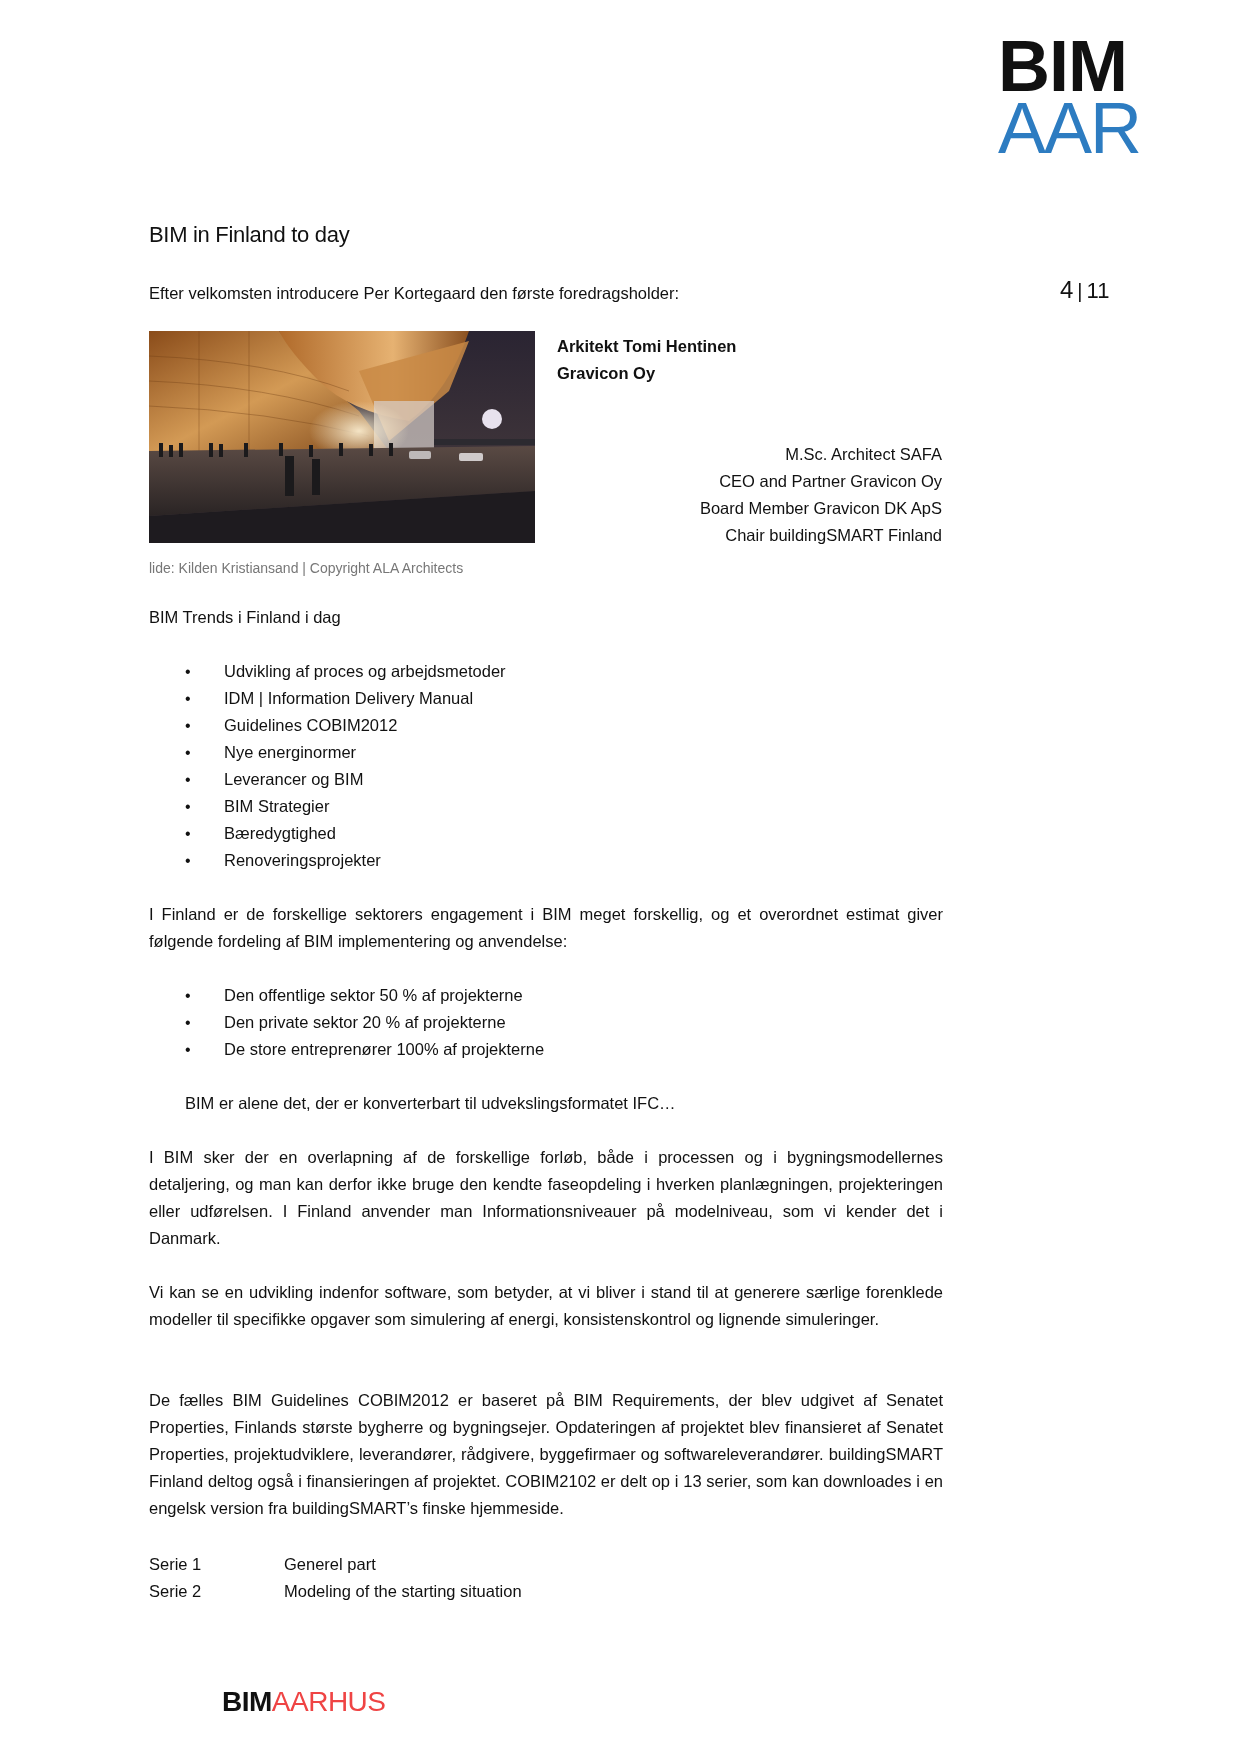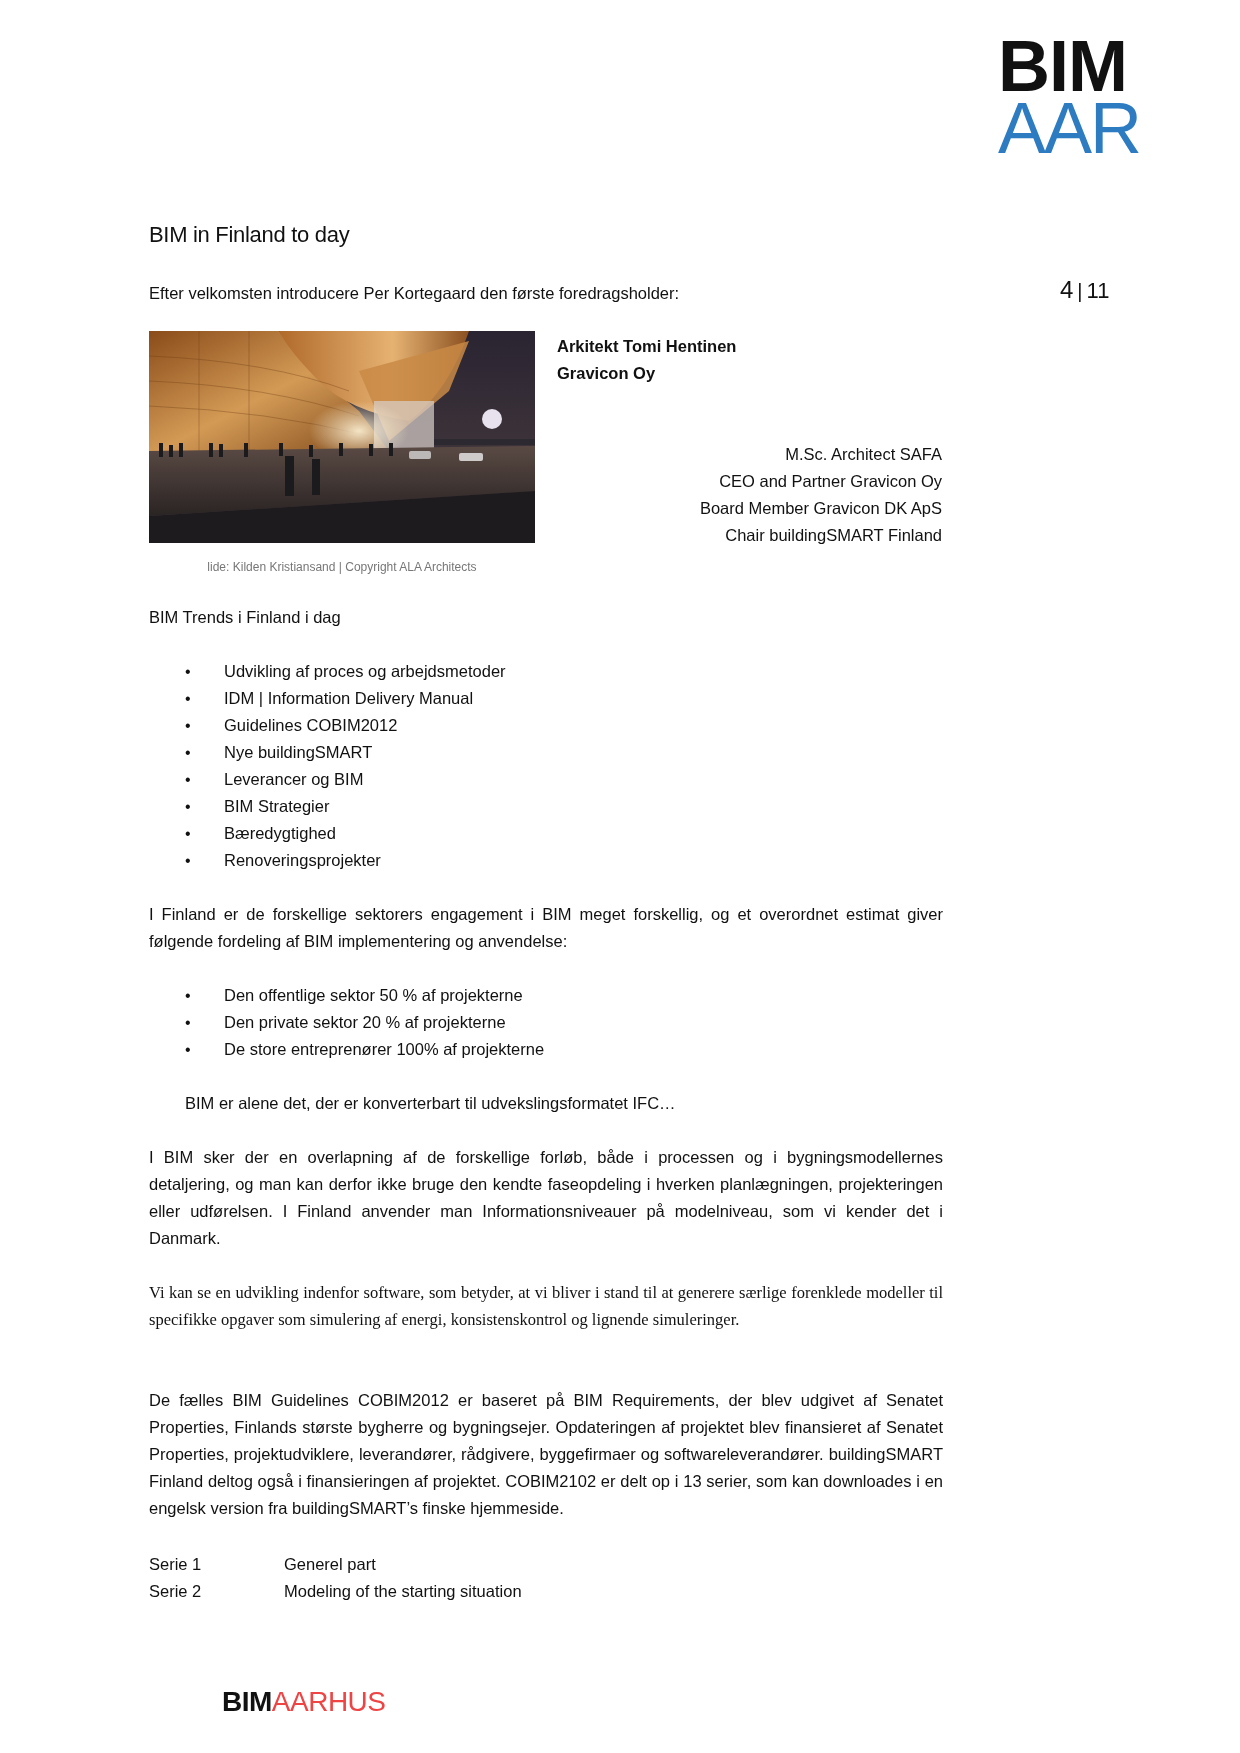--- a/index.html
+++ b/index.html
@@ -8,21 +8,21 @@
   .logo-big { position: absolute; left: 998px; top: 36px; line-height: 0.86; font-family: "Liberation Sans", sans-serif; }
   .logo-big .bim { font-size: 72px; font-weight: bold; color: #111; letter-spacing: -1px; }
   .logo-big .aar, .logo-big .hus { font-size: 72px; color: #2d7cc1; letter-spacing: -2px; }
   .page-num { position: absolute; left: 1060px; top: 276px; font-size: 22px; color: #111; }
   .page-num .cur { font-size: 24px; }
   .page-num .sep { font-size: 20px; margin: 0 4px; }
   .title { position: absolute; left: 149px; top: 222px; font-size: 22px; font-weight: normal; letter-spacing: -0.3px; }
   .text { font-size: 16.5px; line-height: 27px; }
   .intro { position: absolute; left: 149px; top: 280px; }
   .photo { position: absolute; left: 149px; top: 331px; width: 386px; height: 212px; overflow: hidden; }
-  .caption { position: absolute; left: 149px; top: 560px; width: 386px; text-align: center; font-size: 12px; color: #777; }
+  .caption { position: absolute; left: 149px; top: 560px; width: 386px; font-size: 14px; color: #777; }
   .speaker { position: absolute; left: 557px; top: 333px; font-size: 16.5px; font-weight: bold; line-height: 27px; }
   .creds { position: absolute; right: 298px; top: 441px; text-align: right; font-size: 16.5px; line-height: 27px; }
   .trends-head { position: absolute; left: 149px; top: 604px; }
   ul.blist { list-style: none; margin: 0; padding: 0; position: absolute; left: 185px; }
   ul.blist li { position: relative; padding-left: 39px; font-size: 16.5px; line-height: 27px; }
   ul.blist li .dot { position: absolute; left: 0; top: 0; font-size: 16px; }
   .para { position: absolute; left: 149px; width: 794px; text-align: justify; font-size: 16.5px; line-height: 27px; }
   .series { position: absolute; left: 149px; top: 1551px; }
   .series .row { display: flex; font-size: 16.5px; line-height: 27px; }
   .series .row .k { width: 135px; }
@@ -119,37 +119,37 @@
   <div>CEO and Partner Gravicon Oy</div>
   <div>Board Member Gravicon DK ApS</div>
   <div>Chair buildingSMART Finland</div>
 </div>
 
 <div class="trends-head text">BIM Trends i Finland i dag</div>
 <ul class="blist" style="top:658px;">
   <li><span class="dot">•</span><span>Udvikling af proces og arbejdsmetoder</span></li>
   <li><span class="dot">•</span><span>IDM | Information Delivery Manual</span></li>
   <li><span class="dot">•</span><span>Guidelines COBIM2012</span></li>
-  <li><span class="dot">•</span><span>Nye buildingSMART</span></li>
+  <li><span class="dot">•</span><span>Nye energinormer</span></li>
   <li><span class="dot">•</span><span>Leverancer og BIM</span></li>
   <li><span class="dot">•</span><span>BIM Strategier</span></li>
   <li><span class="dot">•</span><span>Bæredygtighed</span></li>
   <li><span class="dot">•</span><span>Renoveringsprojekter</span></li>
 </ul>
 
 <div class="para" style="top:901px;">I Finland er de forskellige sektorers engagement i BIM meget forskellig, og et overordnet estimat giver følgende fordeling af BIM implementering og anvendelse:</div>
 <ul class="blist" style="top:982px;">
   <li><span class="dot">•</span><span>Den offentlige sektor 50 % af projekterne</span></li>
   <li><span class="dot">•</span><span>Den private sektor 20 % af projekterne</span></li>
   <li><span class="dot">•</span><span>De store entreprenører 100% af projekterne</span></li>
 </ul>
 
 <div class="para" style="top:1090px;margin-left:36px;">BIM er alene det, der er konverterbart til udvekslingsformatet IFC…</div>
 <div class="para" style="top:1144px;">I BIM sker der en overlapning af de forskellige forløb, både i processen og i bygningsmodellernes detaljering, og man kan derfor ikke bruge den kendte faseopdeling i hverken planlægningen, projekteringen eller udførelsen. I Finland anvender man Informationsniveauer på modelniveau, som vi kender det i Danmark.</div>
-<div class="para" style="top:1279px;font-family:Liberation Serif, serif;">Vi kan se en udvikling indenfor software, som betyder, at vi bliver i stand til at generere særlige forenklede modeller til specifikke opgaver som simulering af energi, konsistenskontrol og lignende simuleringer.</div>
+<div class="para" style="top:1279px;">Vi kan se en udvikling indenfor software, som betyder, at vi bliver i stand til at generere særlige forenklede modeller til specifikke opgaver som simulering af energi, konsistenskontrol og lignende simuleringer.</div>
 <div class="para" style="top:1387px;">De fælles BIM Guidelines COBIM2012 er baseret på BIM Requirements, der blev udgivet af Senatet Properties, Finlands største bygherre og bygningsejer. Opdateringen af projektet blev finansieret af Senatet Properties, projektudviklere, leverandører, rådgivere, byggefirmaer og softwareleverandører. buildingSMART Finland deltog også i finansieringen af projektet.  COBIM2102 er delt op i 13 serier, som kan downloades i en engelsk version fra buildingSMART’s finske hjemmeside.</div>
 
 <div class="series">
   <div class="row">
     <span class="k">Serie 1</span>
     <span>Generel part</span>
   </div>
   <div class="row">
     <span class="k">Serie 2</span>
     <span>Modeling of the starting situation</span>

